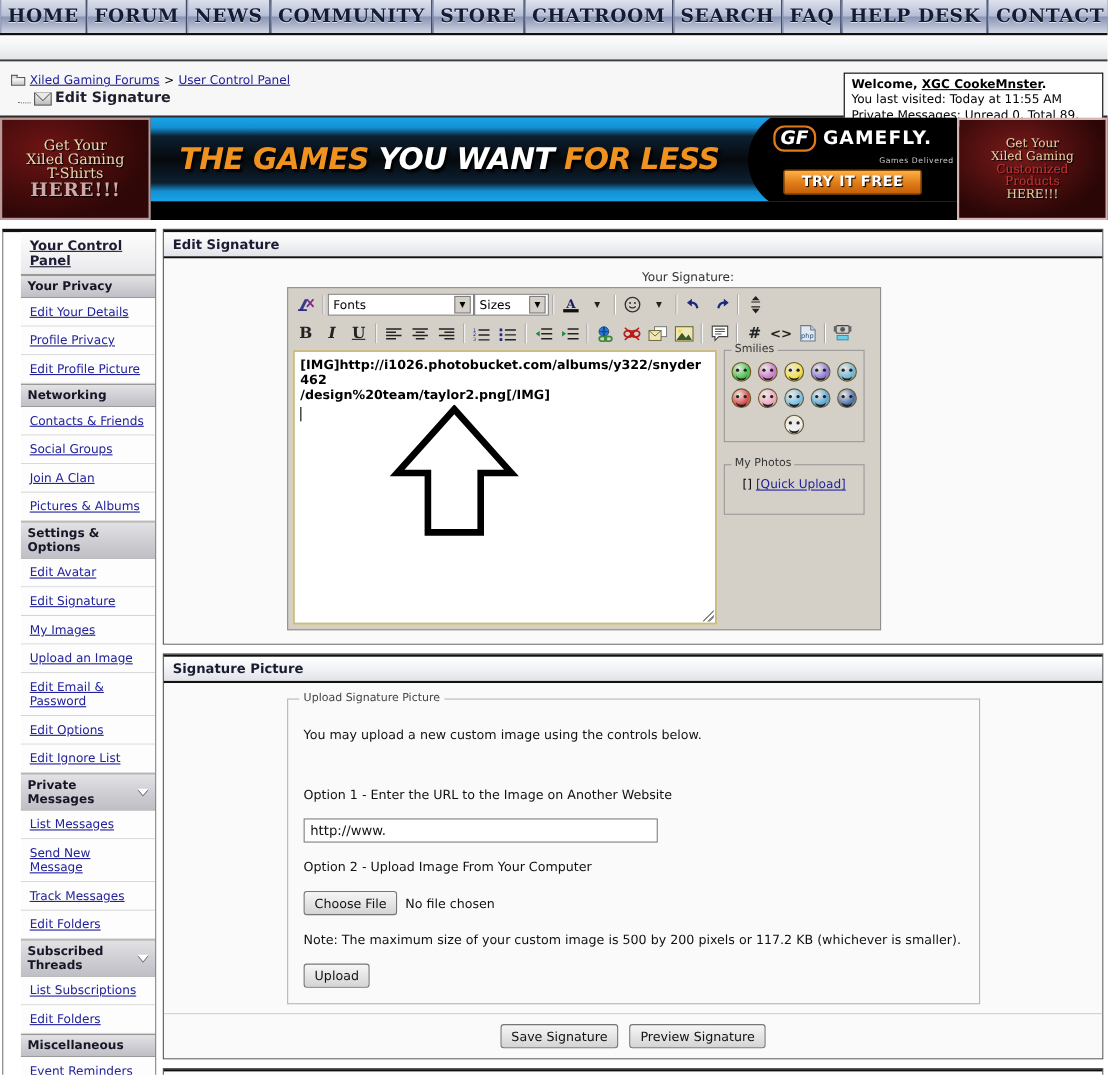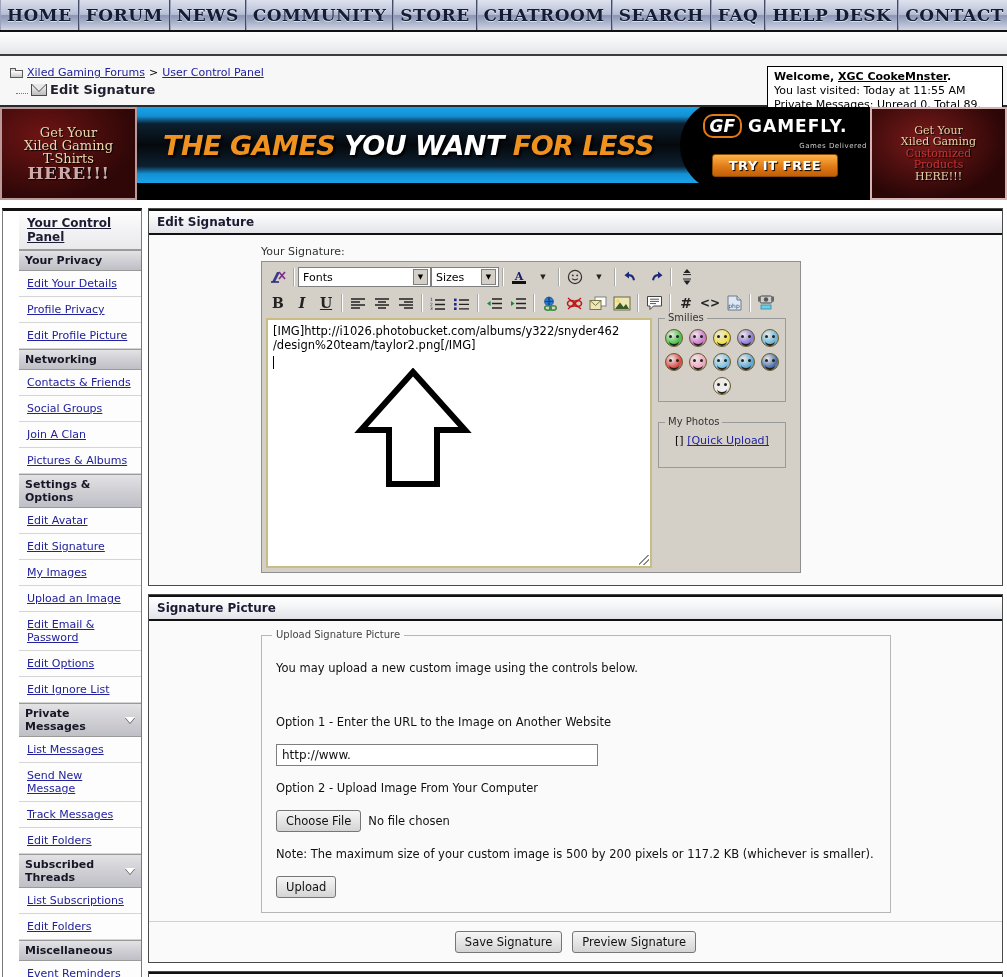--- a/index.html
+++ b/index.html
@@ -142,21 +142,21 @@
   
   .main{flex:1;margin:0 4px 0 6px;}
   .panel{border:1px solid #4a4a4a;background:#fff;margin-bottom:8px;}
   .panel-head{
     height:22px;display:flex;align-items:center;justify-content:space-between;
     padding:0 8px;font-weight:bold;font-size:12px;color:#1b1b33;
     background:linear-gradient(180deg,#ffffff 0%,#f3f4f6 45%,#e2e3e8 100%);
     border-top:2px solid #111;border-bottom:2px solid #111;
   }
   .panel-body{padding:10px 12px 12px 12px;background:#fafafa;}
-  .sig-label{font-size:11px;color:#333;margin:0 0 3px 100px;}
+  .sig-label{font-size:11px;color:#333;margin:0 0 3px 100px;text-align:center;}
   
   .editor{
     width:540px;margin-left:100px;border:1px solid #8f8f8f;background:#d4d0c8;
     box-sizing:border-box;padding:2px;
   }
   .tb-row{display:flex;align-items:center;gap:0;height:24px;padding:1px 2px;}
   .tb-btn{
     width:22px;height:20px;display:flex;align-items:center;justify-content:center;
     font-size:13px;color:#222;cursor:pointer;border:1px solid transparent;background:transparent;
   }
@@ -169,21 +169,21 @@
     display:flex;align-items:center;justify-content:center;font-size:7px;}
   .fonts-sel{width:125px;}
   .sizes-sel{width:60px;}
   .bold-b{font-family:"DejaVu Serif","Liberation Serif",serif;font-weight:bold;font-size:14px;}
   .ital-i{font-family:"DejaVu Serif","Liberation Serif",serif;font-style:italic;font-weight:bold;font-size:14px;}
   .undr-u{font-family:"DejaVu Serif","Liberation Serif",serif;font-weight:bold;font-size:14px;text-decoration:underline;}
   .ta-wrap{display:flex;gap:6px;padding:2px;}
   .ta{
     width:386px;height:250px;background:#fff;border:2px solid #c9bd83;box-sizing:border-box;
     padding:4px 5px;font-family:"DejaVu Sans","Liberation Sans",sans-serif;font-size:11.5px;
-    color:#000;position:relative;overflow:hidden;line-height:14px;
+    color:#000;position:relative;overflow:hidden;line-height:14px;font-weight:bold;
   }
   .ta .url{word-break:break-all;}
   .caret-bar{display:inline-block;width:1px;height:13px;background:#000;vertical-align:-2px;}
   .resize-grip{position:absolute;right:1px;bottom:1px;width:10px;height:10px;
     background:
       linear-gradient(135deg,transparent 45%,#8a8a8a 45%,#8a8a8a 55%,transparent 55%),
       linear-gradient(135deg,transparent 70%,#8a8a8a 70%,#8a8a8a 80%,transparent 80%);}
   .arrow-svg{position:absolute;left:85px;top:48px;}
   .sidepanes{width:128px;display:flex;flex-direction:column;gap:20px;}
   .fieldset{border:1px solid #9a9a9a;padding:4px 6px 6px 6px;position:relative;background:#d4d0c8;}

